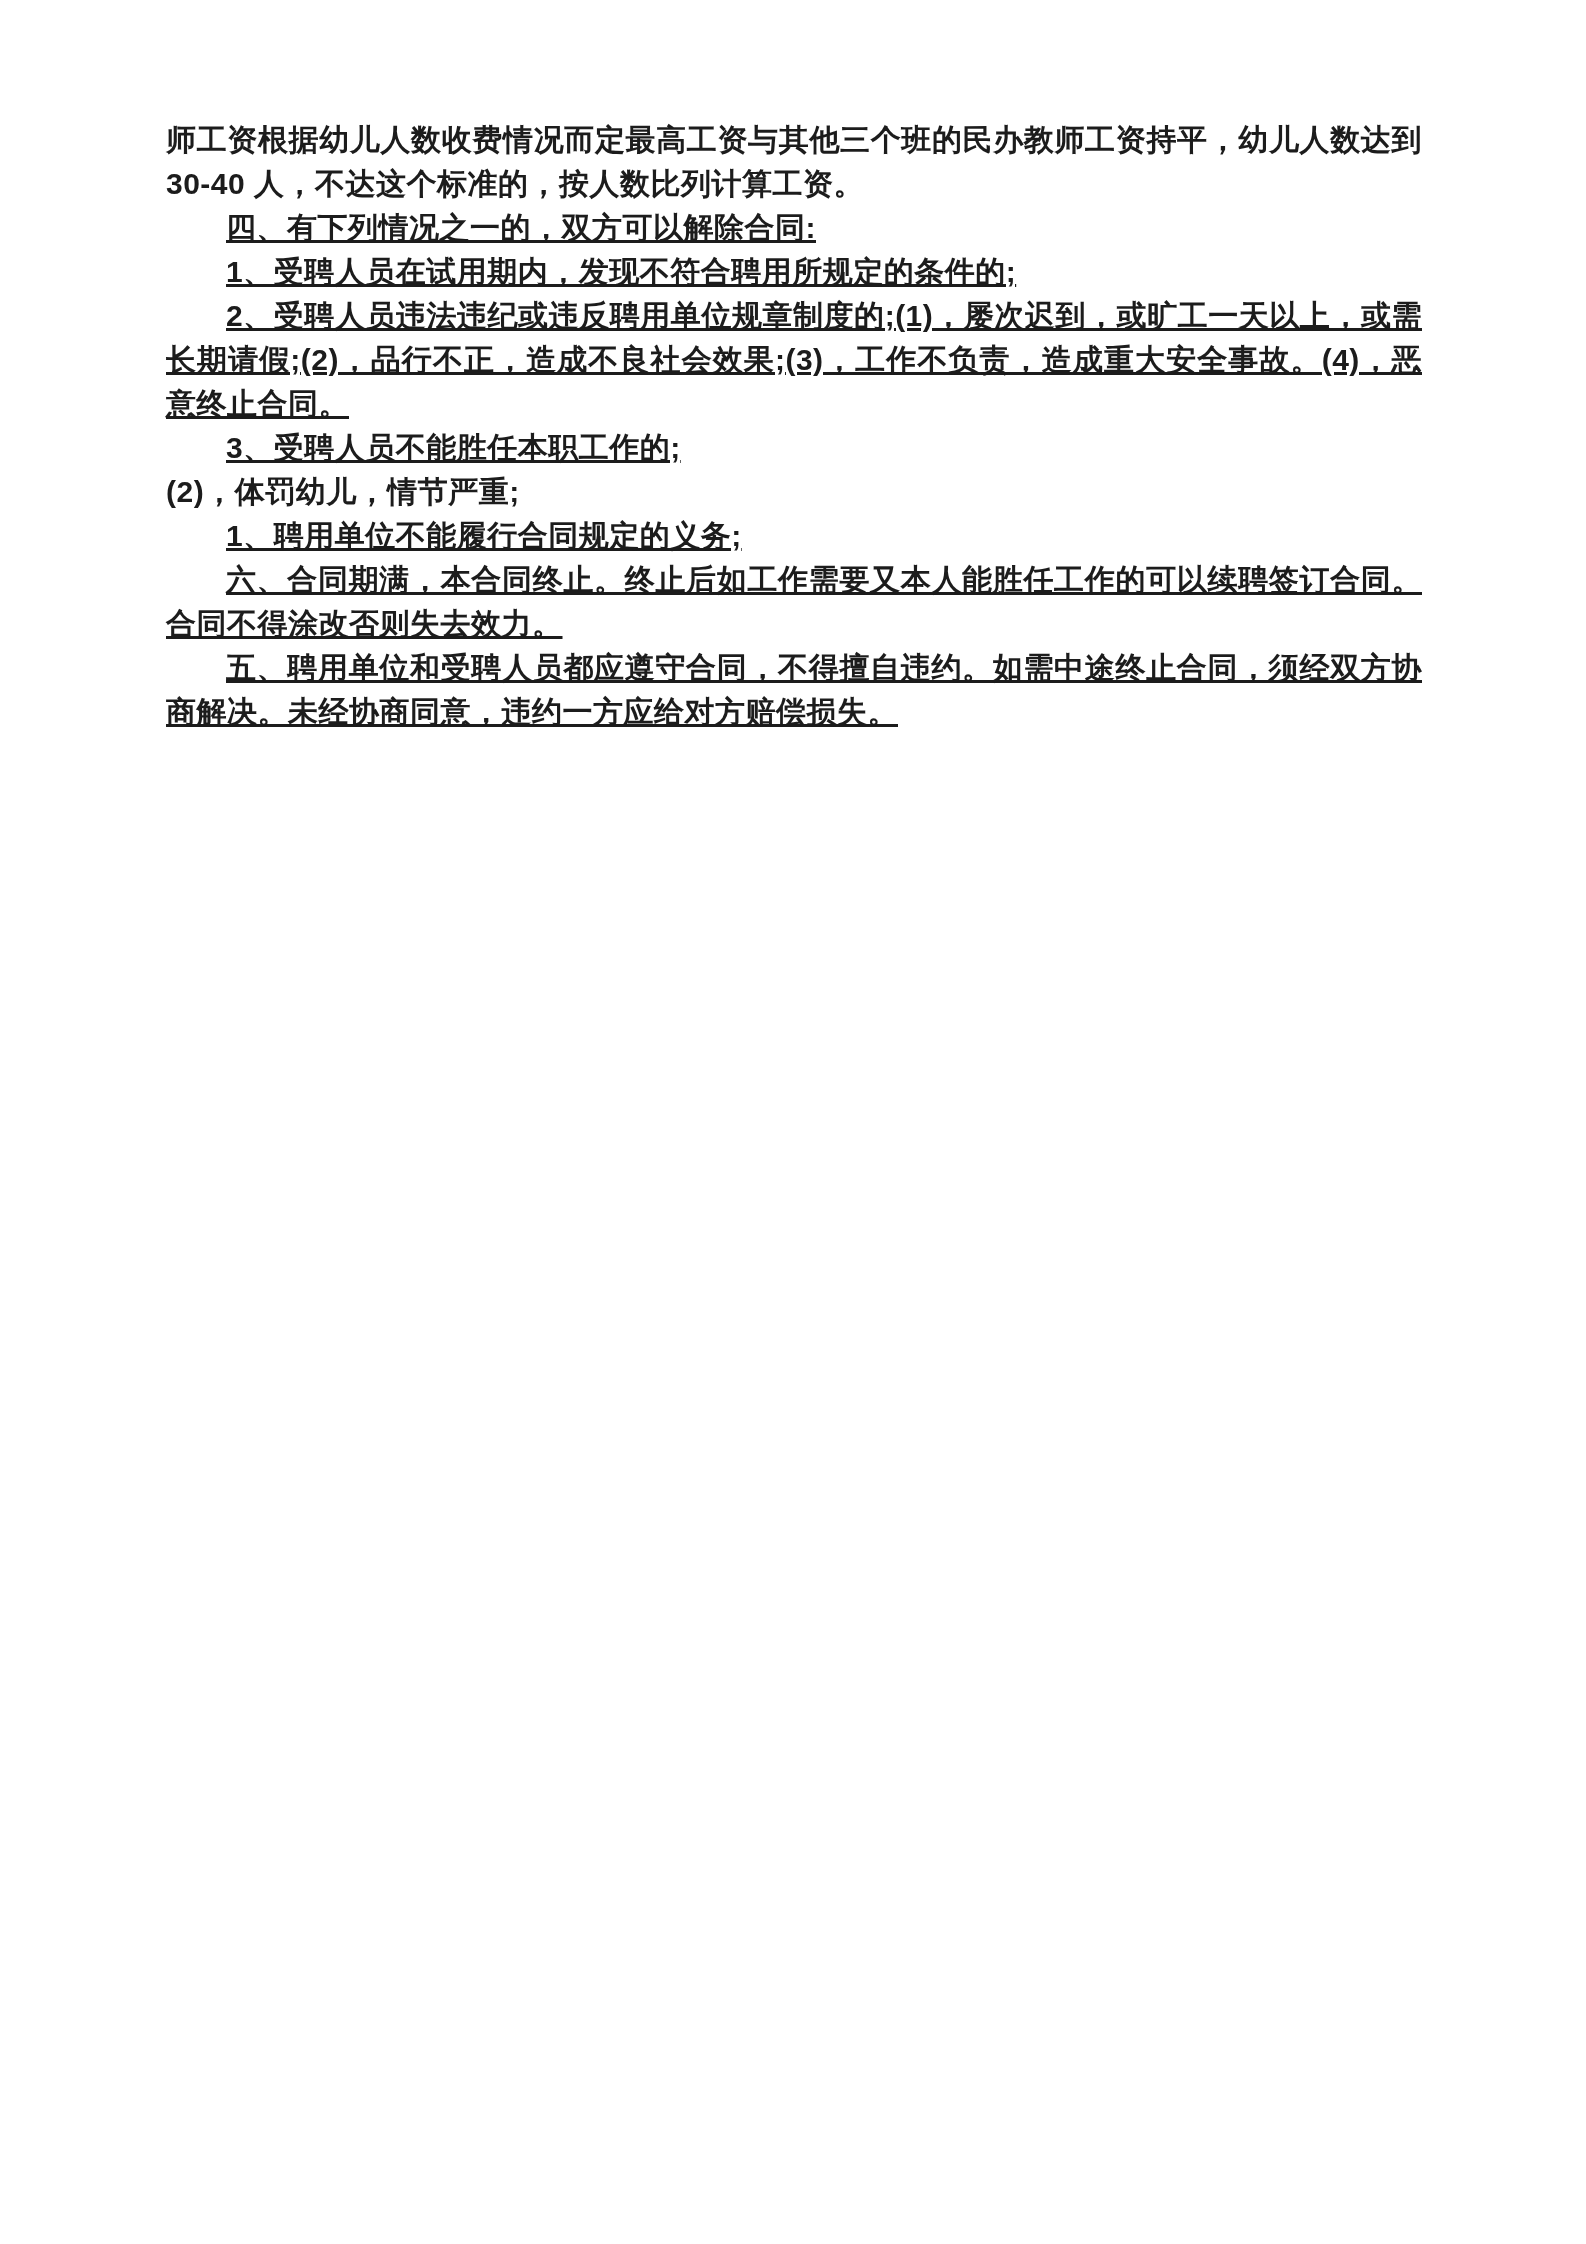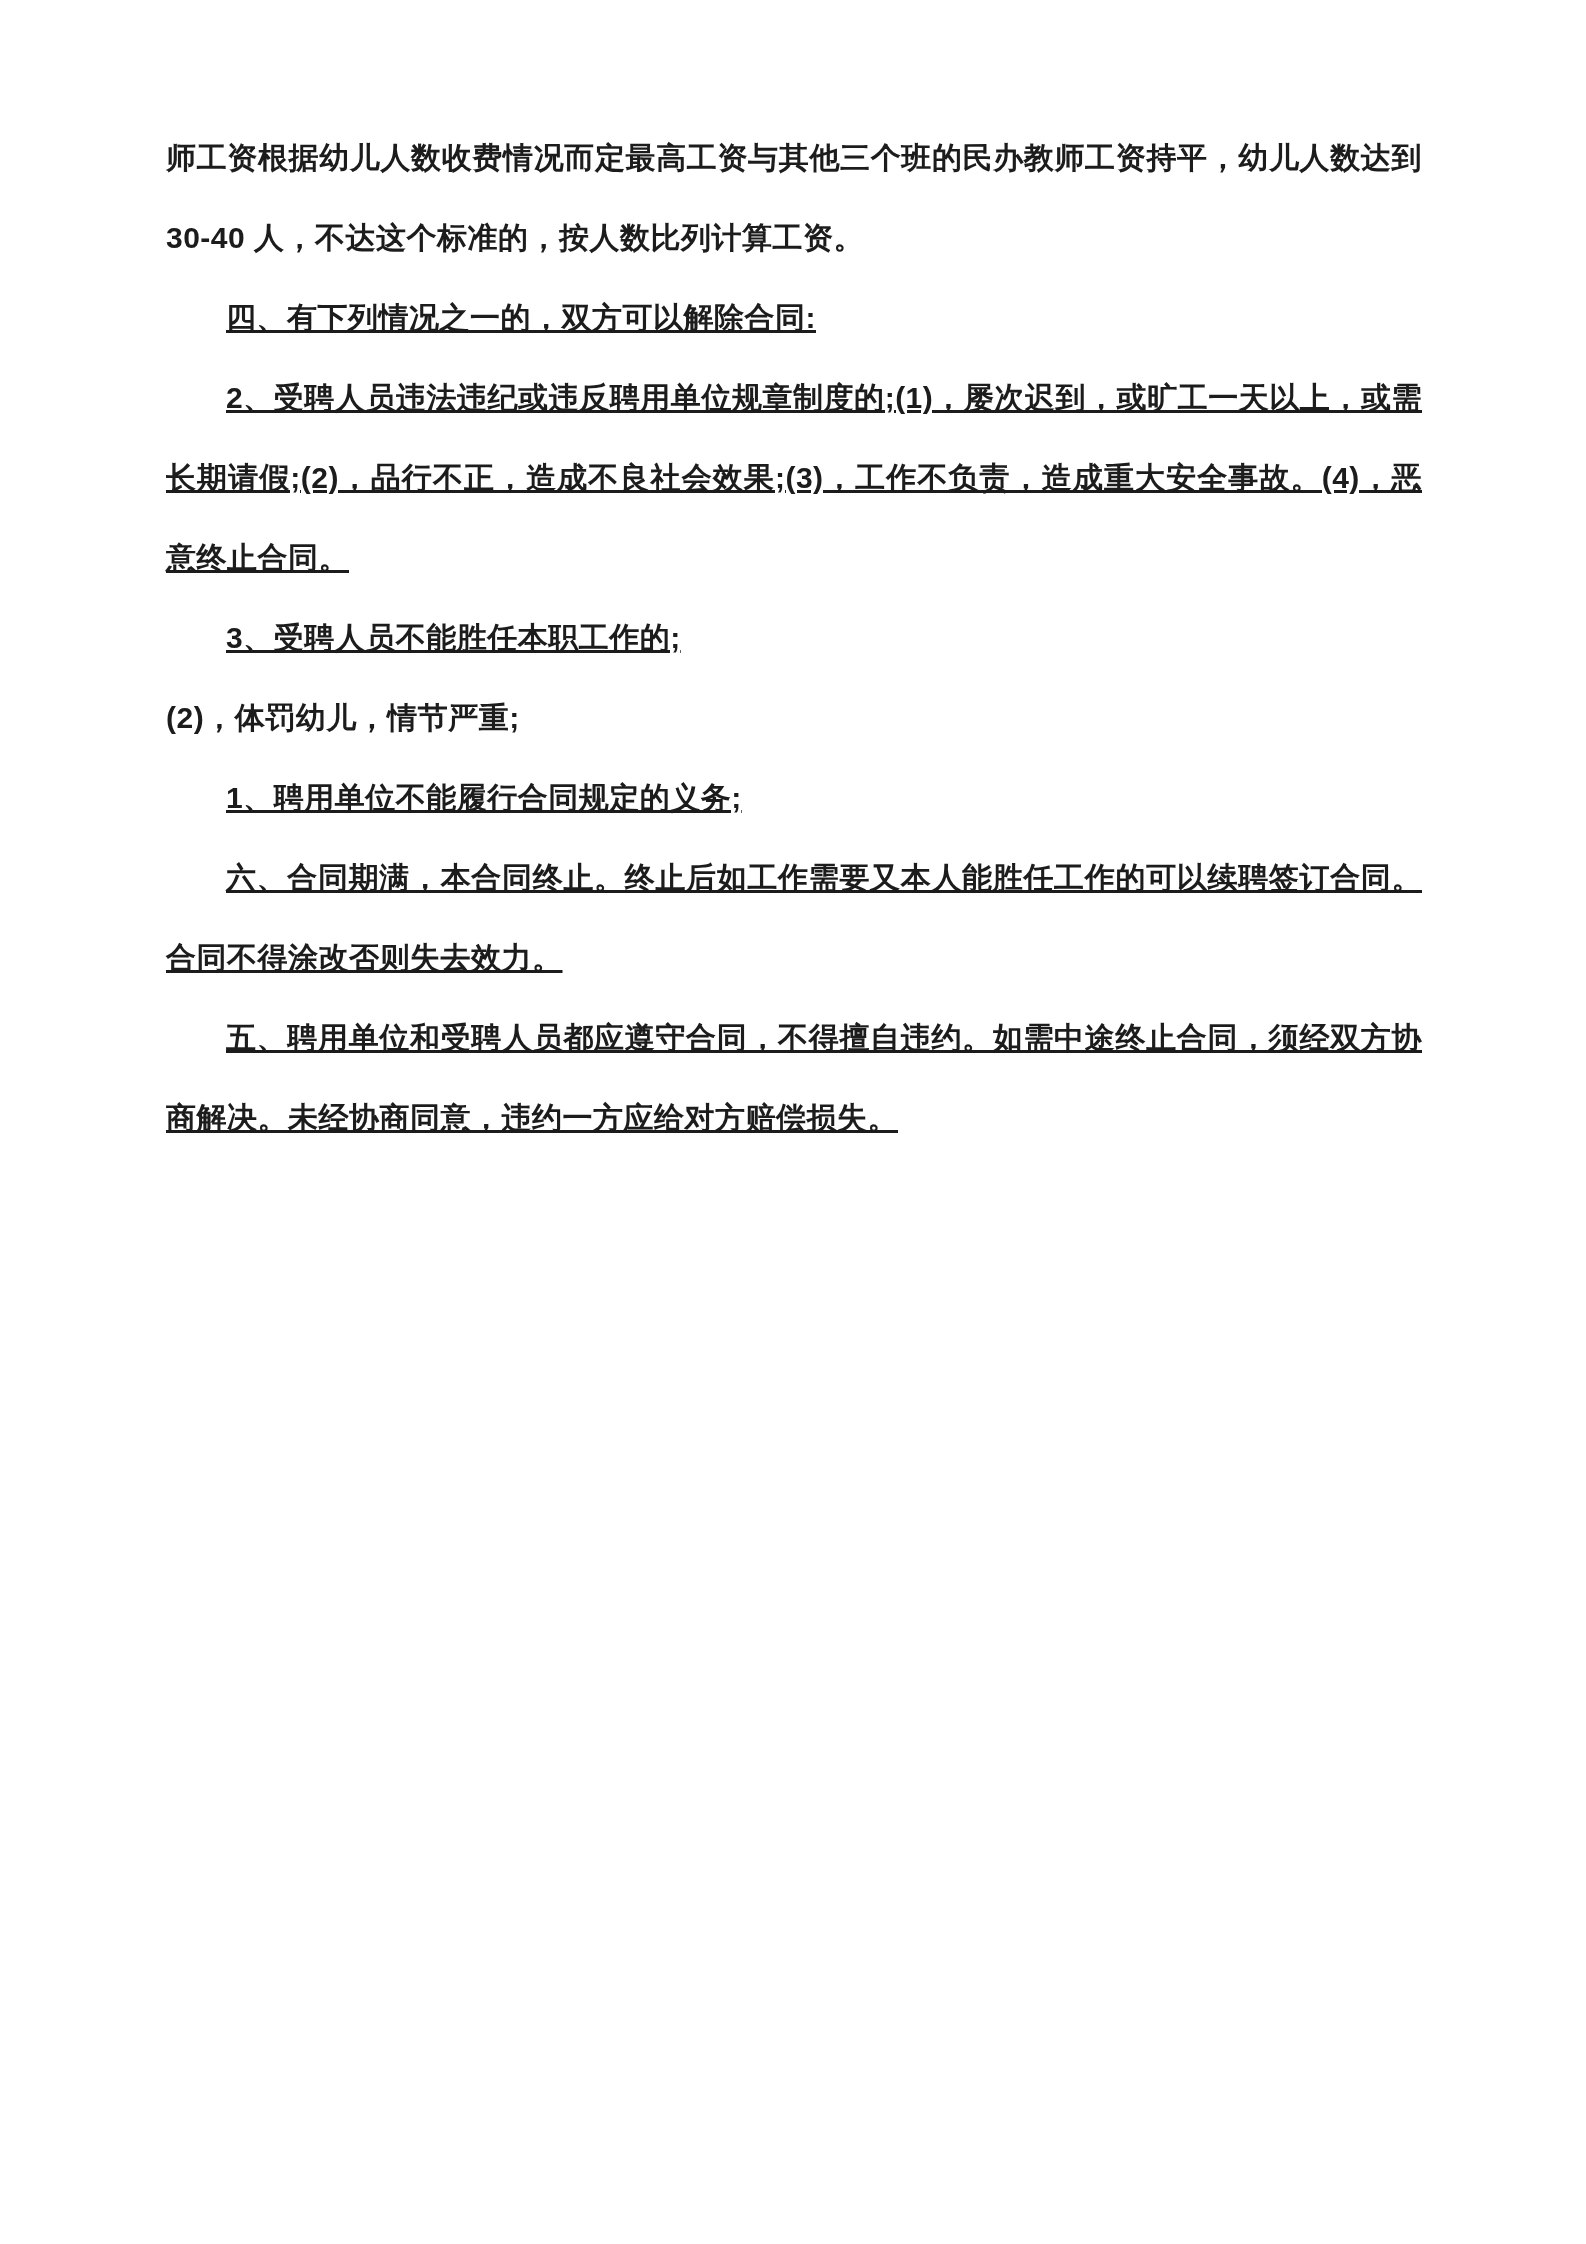--- a/index.html
+++ b/index.html
@@ -11,21 +11,21 @@
       position: relative;
       width: 1586px;
       height: 2244px;
       margin: 0 auto;
       background: #ffffff;
       box-sizing: border-box;
       padding: 118px 164px 0 166px;
       overflow: hidden;
       font-family: "Liberation Sans", "DejaVu Sans", sans-serif;
       font-size: 30px;
-      line-height: 80px;
+      line-height: 44px;
       font-weight: 600;
       color: #1c1c1c;
       letter-spacing: 0.5px;
     }
     .para {
       margin: 0;
       padding: 0;
       text-align: justify;
       word-break: break-all;
     }
@@ -33,19 +33,20 @@
       text-indent: 2em;
       text-decoration: underline;
     }
   </style>
 </head>
 <body>
 
 <div class="page" style="background: rgb(255, 255, 255); color: rgb(28, 28, 28);">
     <p class="para">师工资根据幼儿人数收费情况而定最高工资与其他三个班的民办教师工资持平，幼儿人数达到 30-40 人，不达这个标准的，按人数比列计算工资。</p>
     <p class="para indent">四、有下列情况之一的，双方可以解除合同:</p>
+    <p class="para indent">1、受聘人员在试用期内，发现不符合聘用所规定的条件的;</p>
     <p class="para indent">2、受聘人员违法违纪或违反聘用单位规章制度的;(1)，屡次迟到，或旷工一天以上，或需长期请假;(2)，品行不正，造成不良社会效果;(3)，工作不负责，造成重大安全事故。(4)，恶意终止合同。</p>
     <p class="para indent">3、受聘人员不能胜任本职工作的;</p>
     <p class="para">(2)，体罚幼儿，情节严重;</p>
     <p class="para indent">1、聘用单位不能履行合同规定的义务;</p>
     <p class="para indent">六、合同期满，本合同终止。终止后如工作需要又本人能胜任工作的可以续聘签订合同。合同不得涂改否则失去效力。</p>
     <p class="para indent">五、聘用单位和受聘人员都应遵守合同，不得擅自违约。如需中途终止合同，须经双方协商解决。未经协商同意，违约一方应给对方赔偿损失。</p>
   </div>
 
 </body></html>

